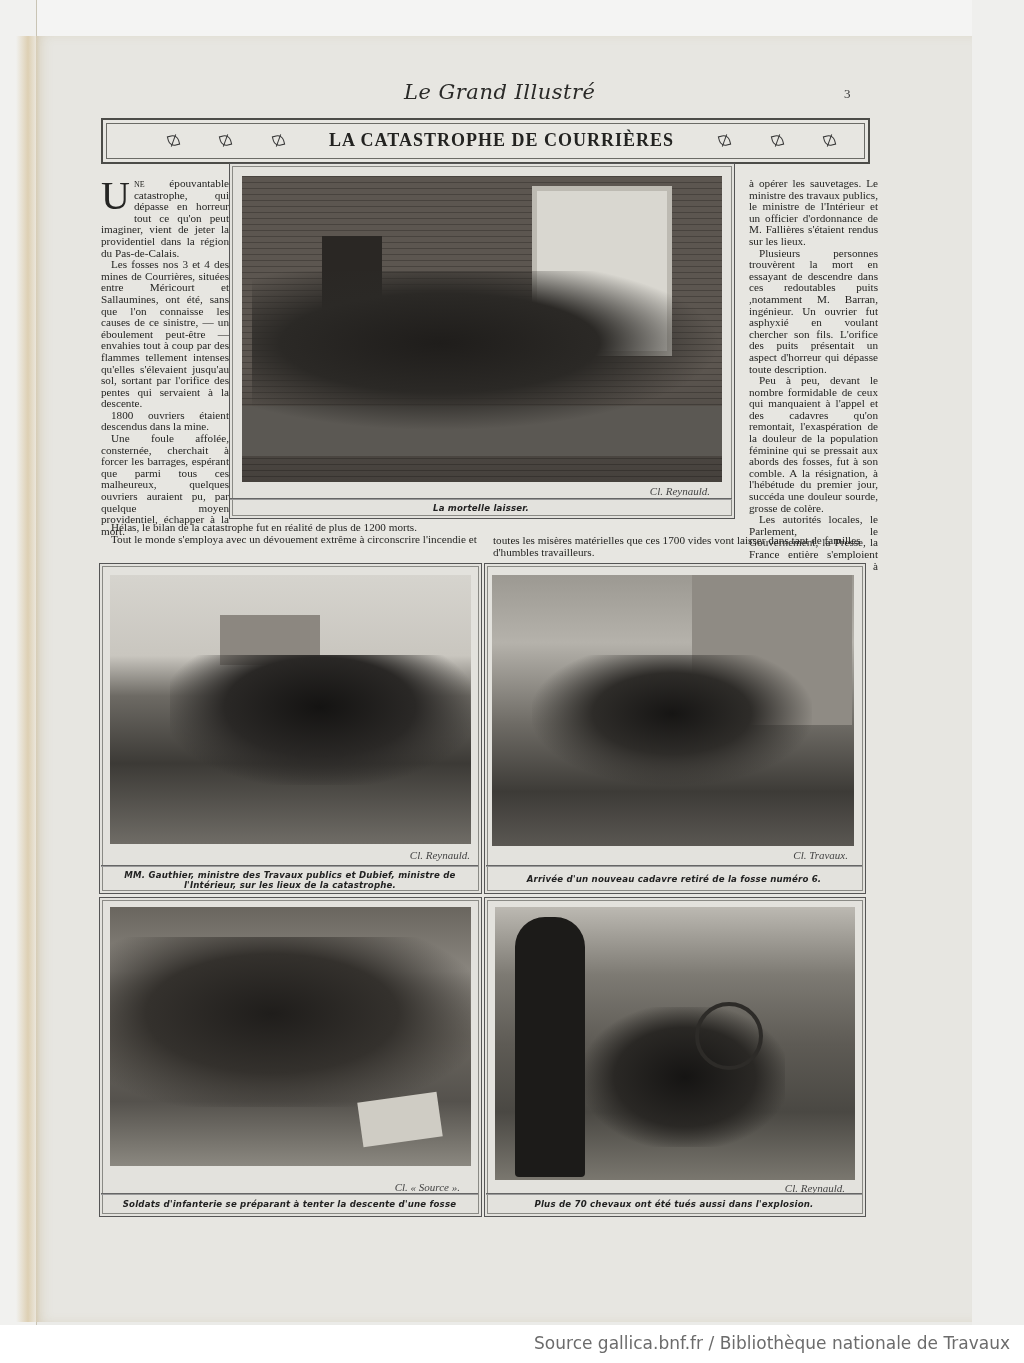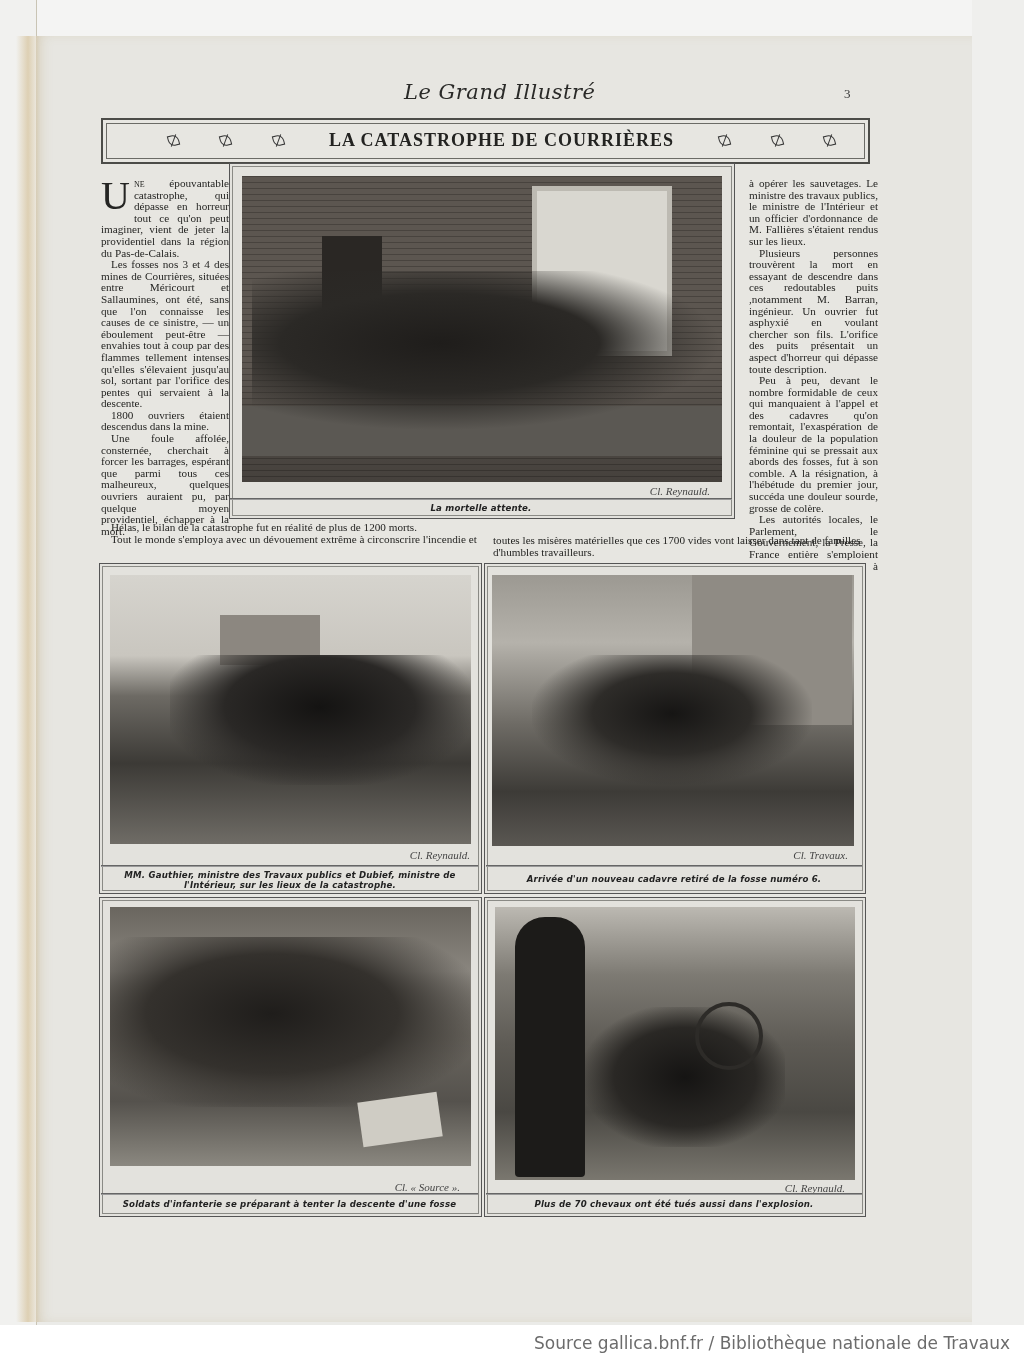--- a/index.html
+++ b/index.html
@@ -100,21 +100,21 @@
 
 <div class="photo-frame" style="left:229px;top:163px;width:504px;height:354px;"></div>
 <div class="photo ph1" style="left:242px;top:176px;width:480px;height:306px;">
   <div class="window"></div>
   <div class="door"></div>
   <div class="ground"></div>
   <div class="crowd"></div>
 </div>
 <div class="credit" style="left:560px;top:485px;width:150px;">Cl. Reynauld.</div>
 <div class="cap-rule" style="left:230px;top:498px;width:502px;"></div>
-<div class="caption" style="left:230px;top:503px;width:502px;">La mortelle attente.</div>
+<div class="caption" style="left:230px;top:503px;width:502px;">La mortelle laisser.</div>
 
 <div class="col col-right">
   <p class="first">à opérer les sauvetages. Le ministre des travaux publics, le ministre de l'Intérieur et un officier d'ordonnance de M. Fallières s'étaient rendus sur les lieux.</p>
   <p>Plusieurs personnes trouvèrent la mort en essayant de descendre dans ces redoutables puits ,notamment M. Barran, ingénieur. Un ouvrier fut asphyxié en voulant chercher son fils. L'orifice des puits présentait un aspect d'horreur qui dépasse toute description.</p>
   <p>Peu à peu, devant le nombre formidable de ceux qui manquaient à l'appel et des cadavres qu'on remontait, l'exaspération de la douleur de la population féminine qui se pressait aux abords des fosses, fut à son comble. A la résignation, à l'hébétude du premier jour, succéda une douleur sourde, grosse de colère.</p>
   <p>Les autorités locales, le Parlement, le Gouvernement, la Presse, la France entière s'emploient dans un élan spontané à soulager</p>
 </div>
 
 <div class="wide wide-left">
   <p>Hélas, le bilan de la catastrophe fut en réalité de plus de 1200 morts.</p>

